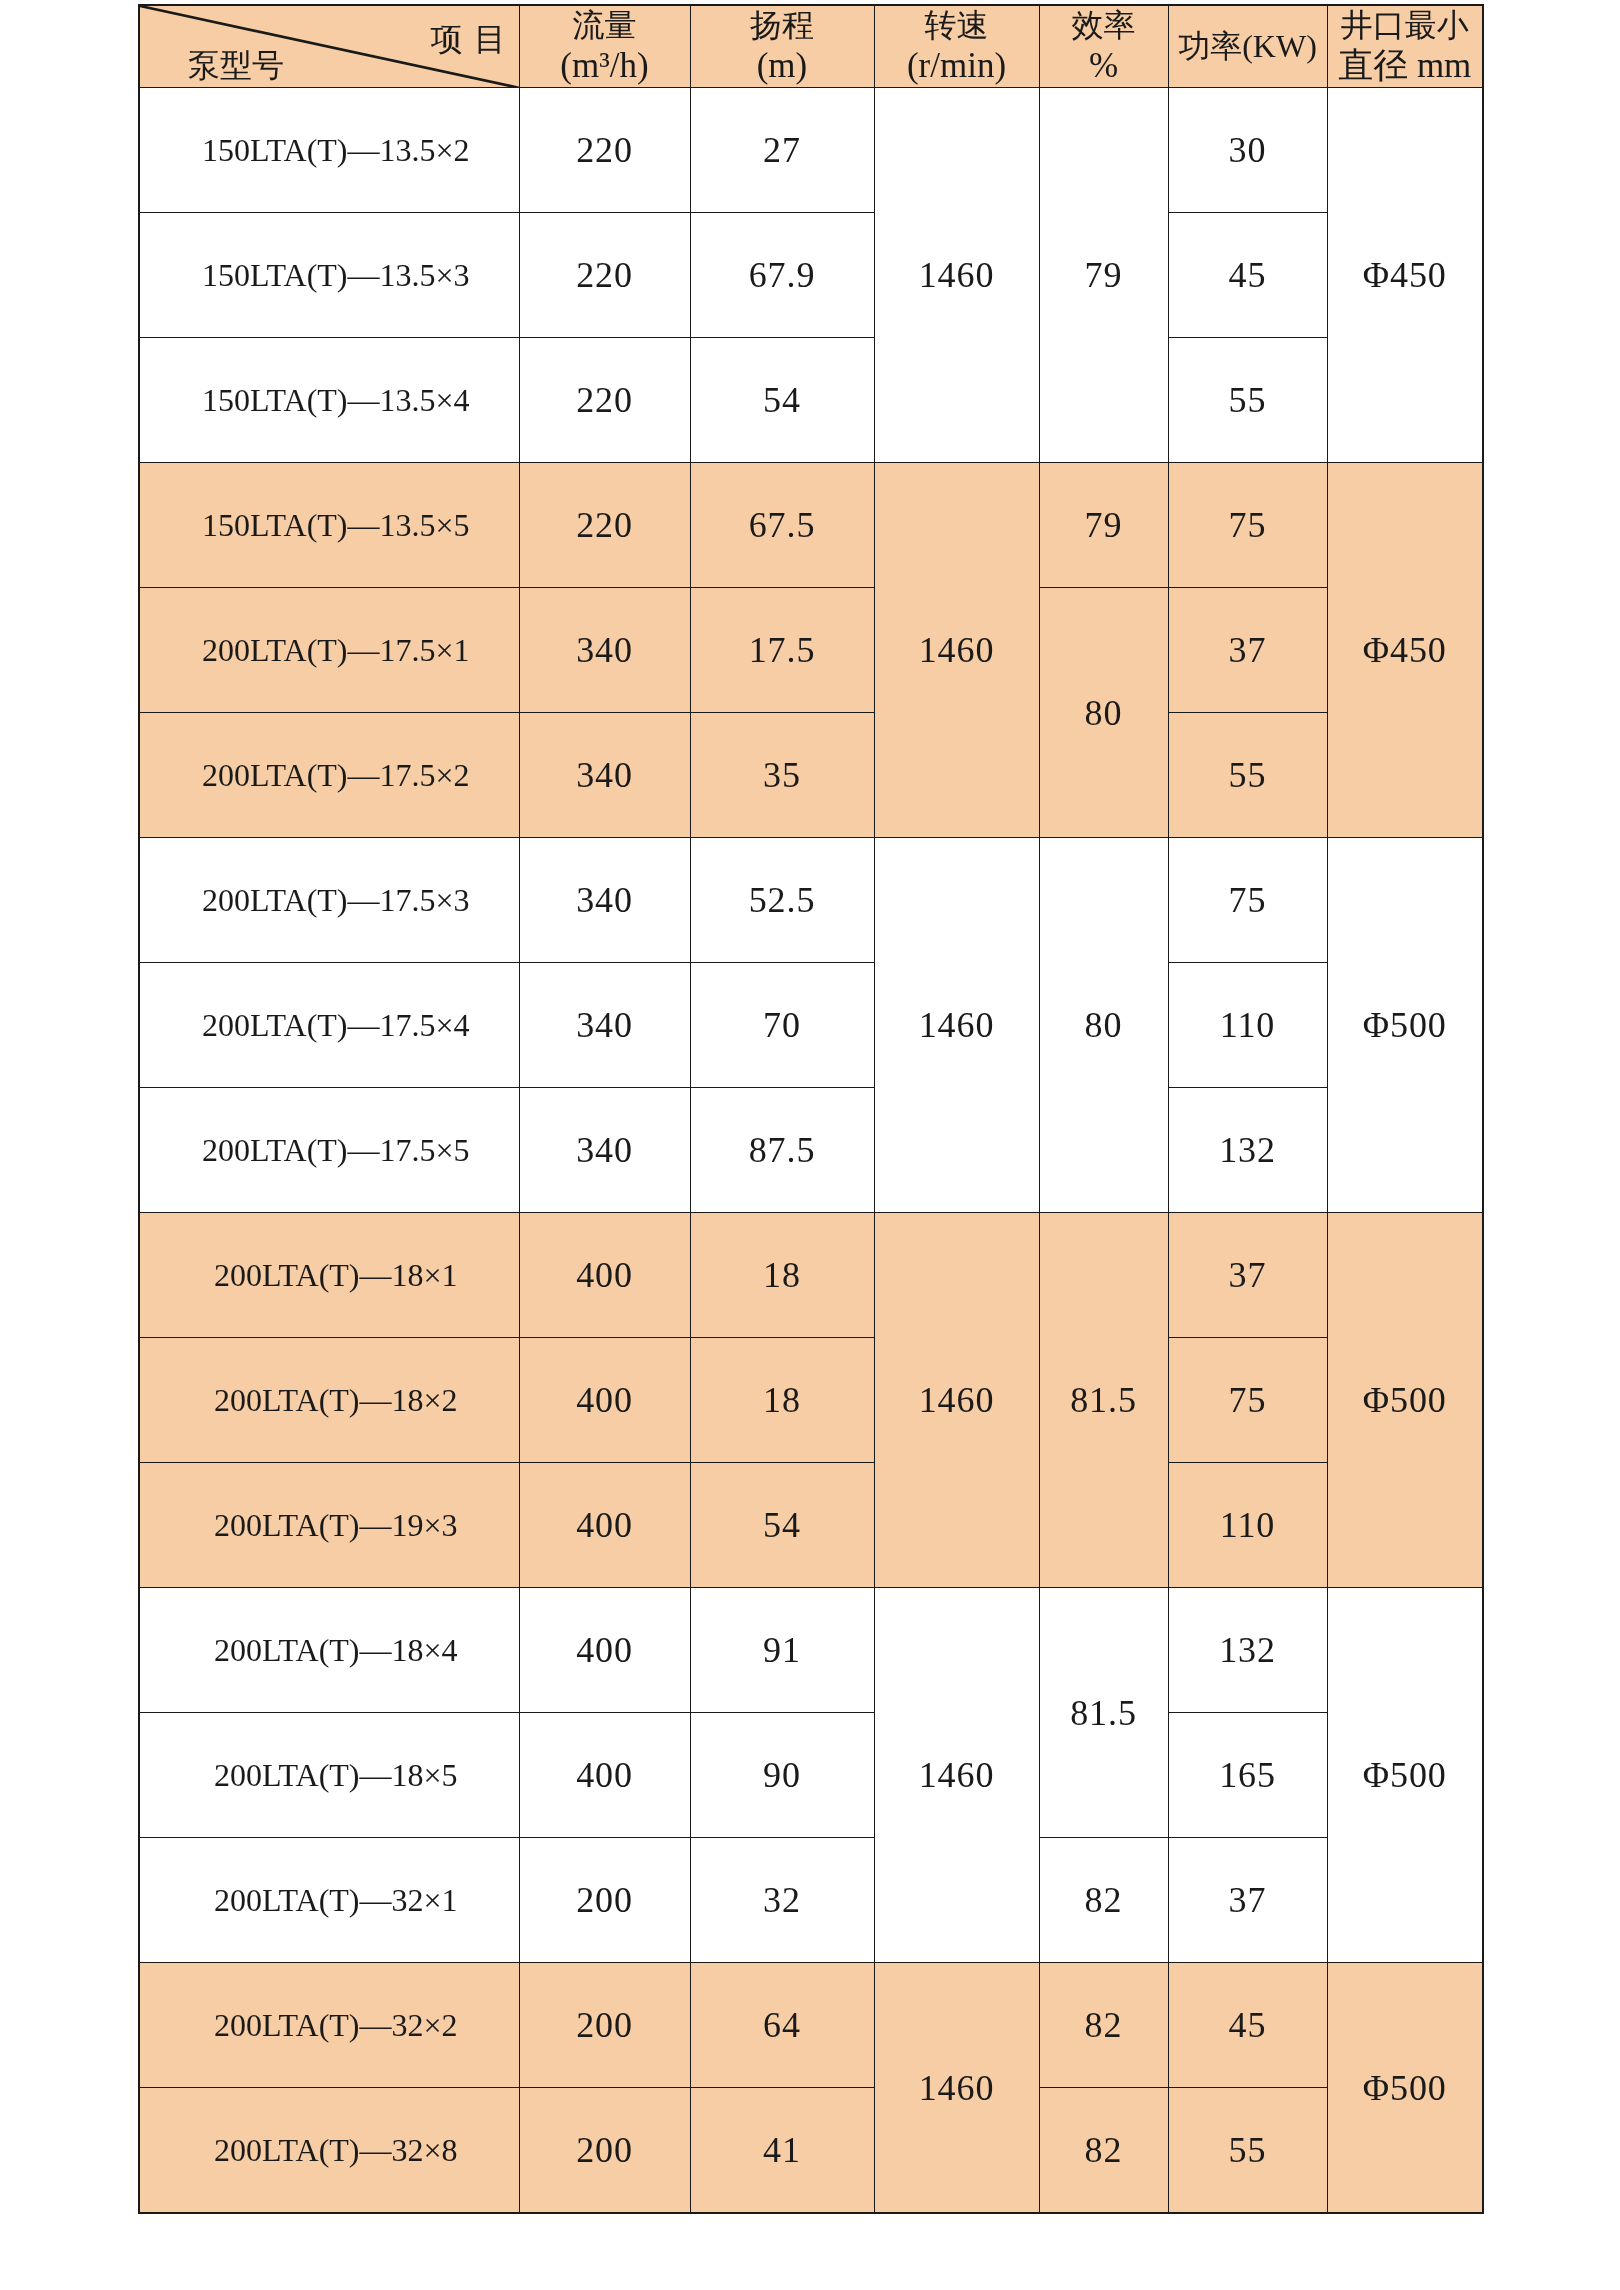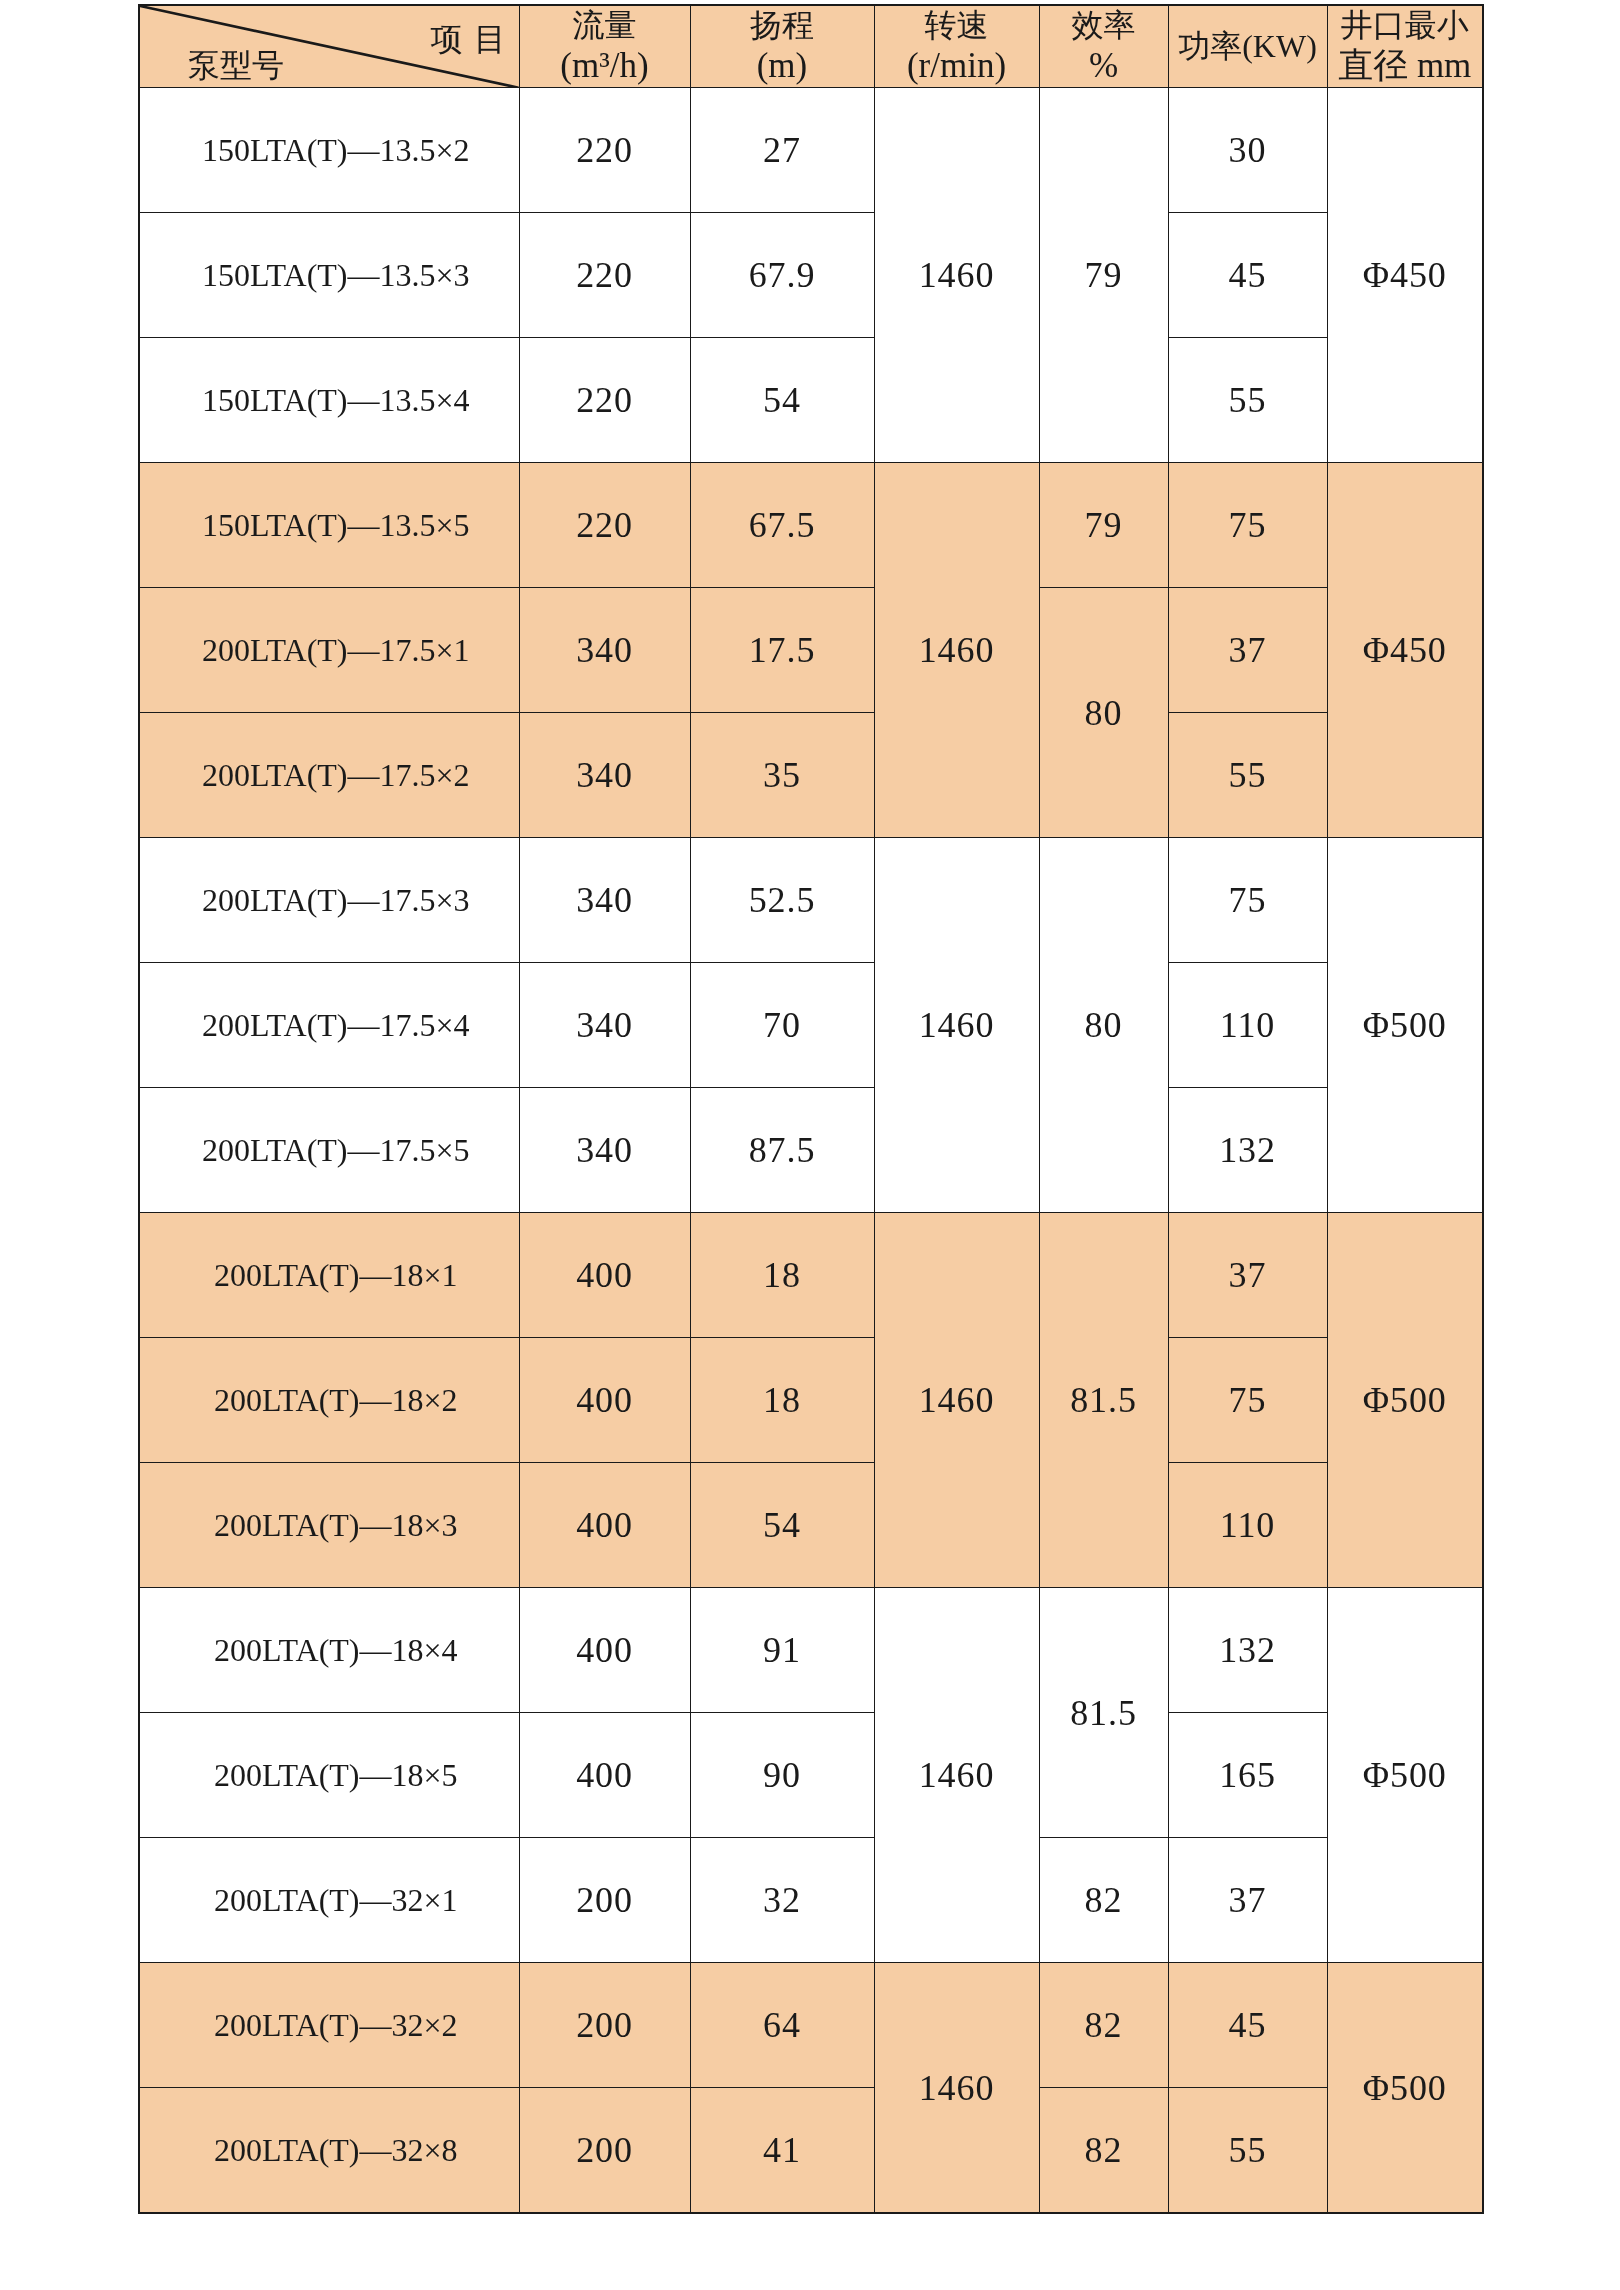--- a/index.html
+++ b/index.html
@@ -161,21 +161,21 @@
           <td>37</td>
           <td rowspan="3">Φ500</td>
         </tr>
         <tr class="orange">
           <td class="model">200LTA(T)—18×2</td>
           <td>400</td>
           <td>18</td>
           <td>75</td>
         </tr>
         <tr class="orange">
-          <td class="model">200LTA(T)—18×3</td>
+          <td class="model">200LTA(T)—19×3</td>
           <td>400</td>
           <td>54</td>
           <td>110</td>
         </tr>
         <tr class="white">
           <td class="model">200LTA(T)—18×4</td>
           <td>400</td>
           <td>91</td>
           <td rowspan="3">1460</td>
           <td rowspan="2">81.5</td>

